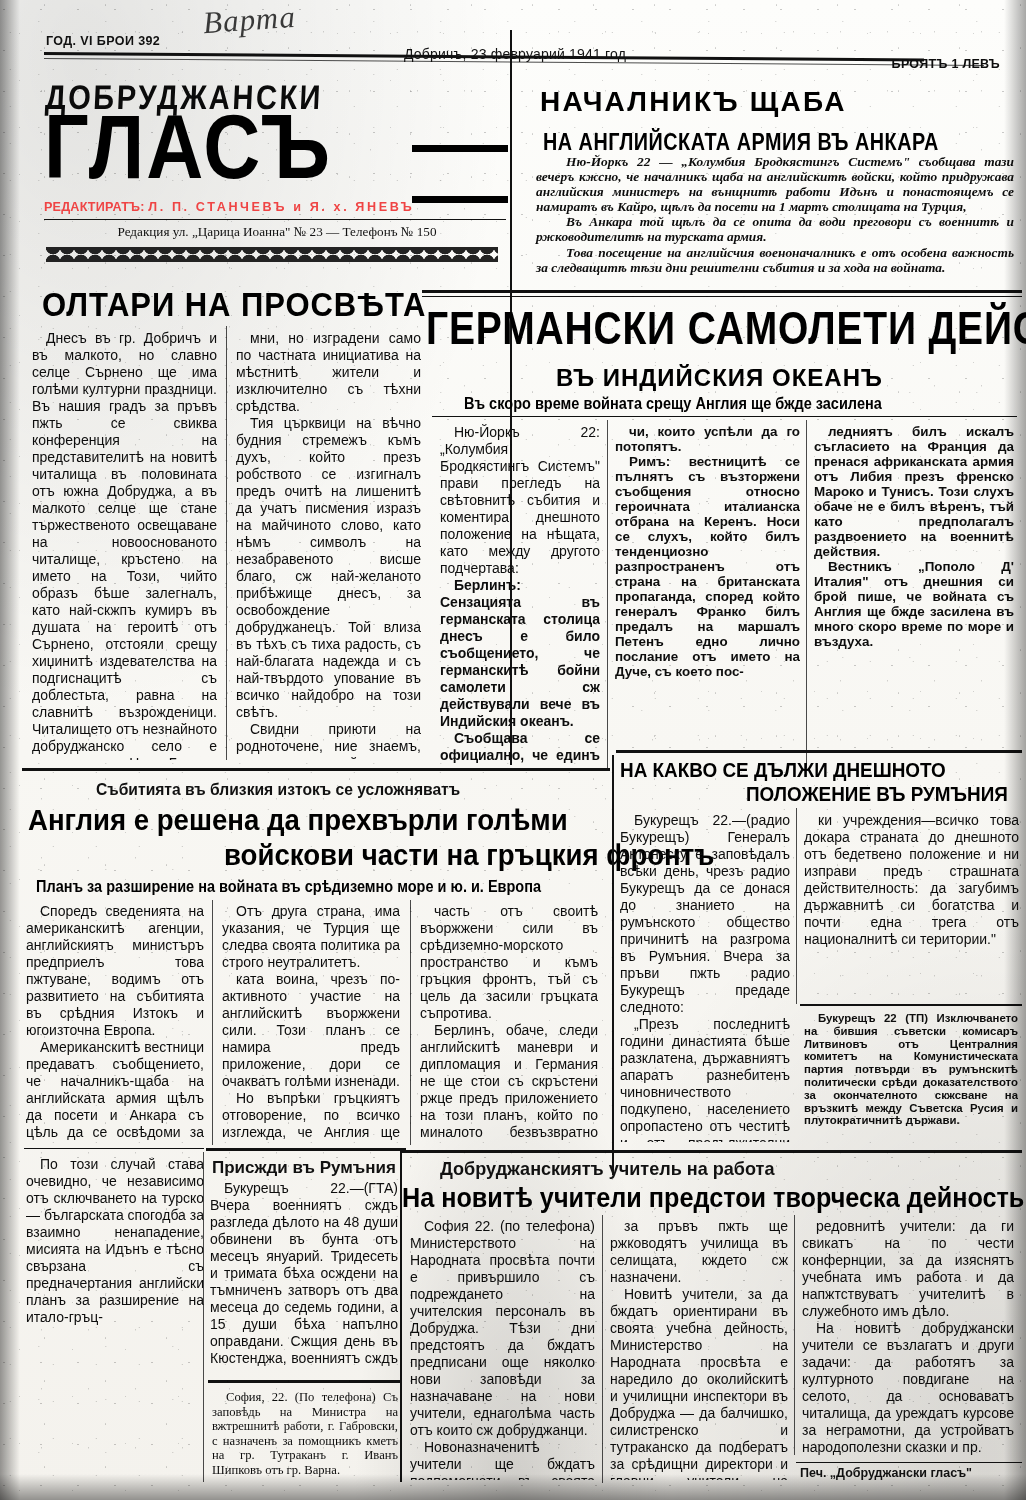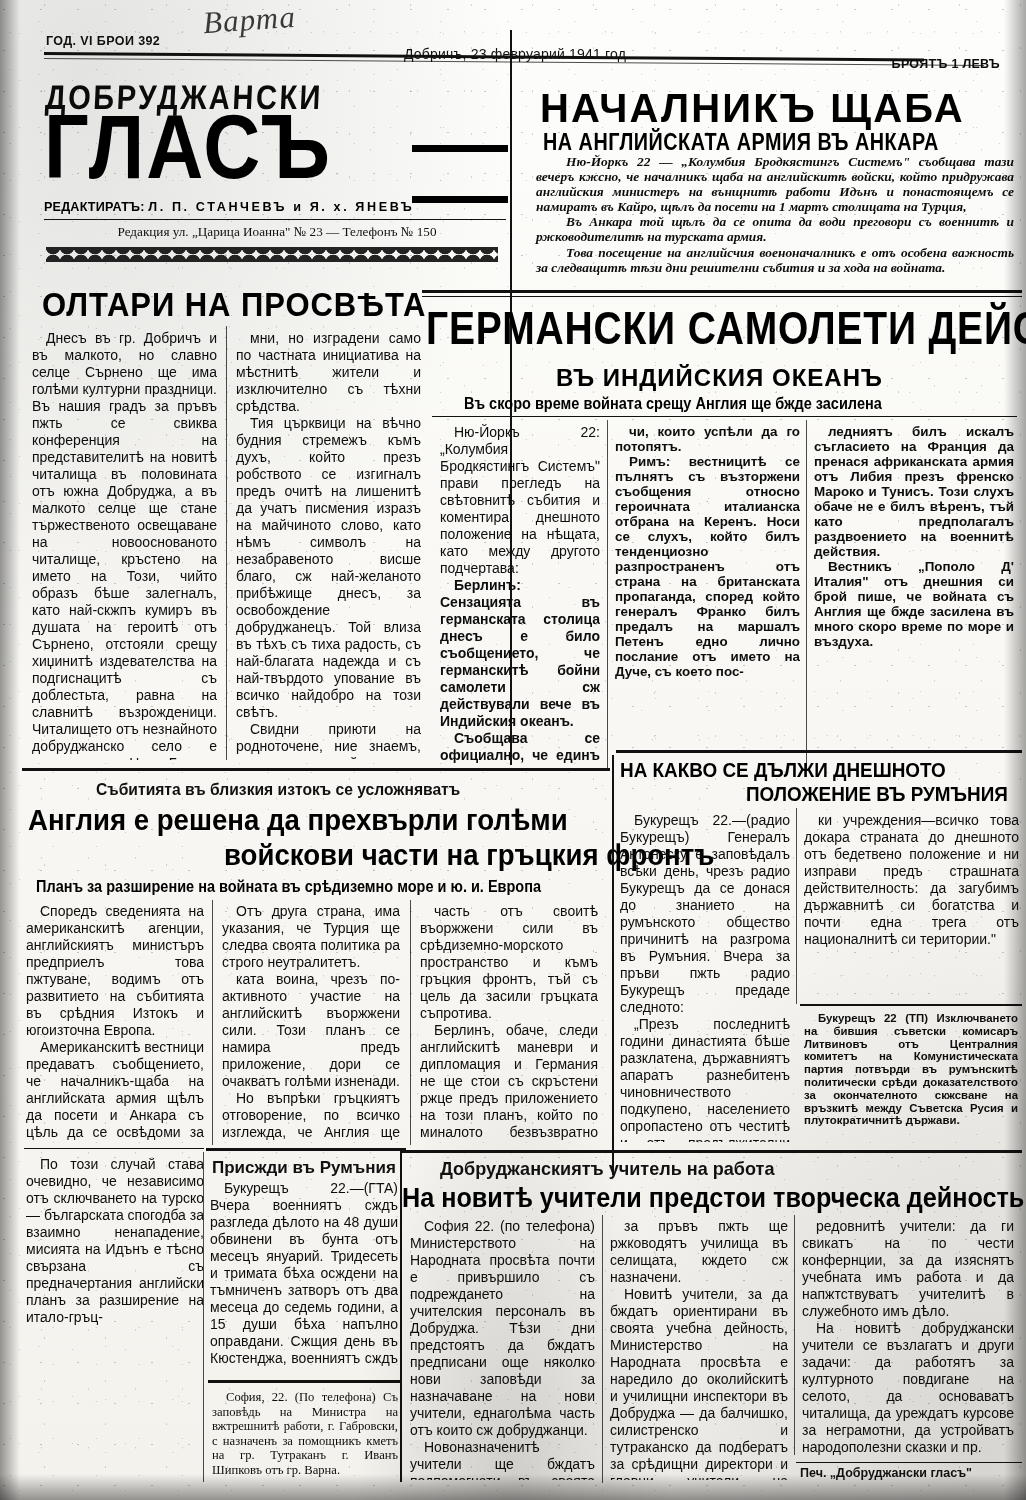--- a/index.html
+++ b/index.html
@@ -89,21 +89,21 @@
     font-family:"Liberation Sans", sans-serif;font-weight:bold;
     font-size:79px;line-height:79px;letter-spacing:2px;color:#000;
     transform:scaleY(1.16);transform-origin:left top;
   }
   #logo-dash1{position:absolute;left:412px;top:145px;width:96px;height:7px;background:#000;}
   #logo-dash2{position:absolute;left:412px;top:196px;width:96px;height:7px;background:#000;}
 
   #editors{
     position:absolute;left:44px;top:200px;width:455px;
     font-family:"Liberation Sans", sans-serif;font-size:12.6px;
-    font-weight:bold;color:#000000;letter-spacing:.2px;white-space:nowrap;
+    font-weight:bold;color:#ef4444;letter-spacing:.2px;white-space:nowrap;
   }
   #editors .sp{letter-spacing:2.6px;font-weight:bold;}
   #ed-rule{position:absolute;left:44px;top:219px;width:462px;height:1px;background:#111;}
   #redaddr{
     position:absolute;left:52px;top:224px;width:450px;
     font-family:"Liberation Serif", serif;font-size:13.2px;color:#111;
     text-align:center;white-space:nowrap;
   }
   #wave{
     position:absolute;left:46px;top:247px;width:452px;height:14px;
@@ -124,21 +124,21 @@
   .hl-wide{
     font-family:"Liberation Sans", sans-serif;font-weight:bold;
     color:#000;white-space:nowrap;
   }
   .kicker{
     font-family:"Liberation Sans", sans-serif;font-weight:bold;
     color:#111;white-space:nowrap;
   }
 
   
-  #a1-h1{position:absolute;left:540px;top:86px;font-size:40px;letter-spacing:2.2px;}
+  #a1-h1{position:absolute;left:540px;top:86px;font-size:28px;letter-spacing:2.2px;}
   #a1-h2{position:absolute;left:543px;top:129px;font-size:23px;transform:scaleX(.86);transform-origin:left top;letter-spacing:.6px;}
   #a1-body{position:absolute;left:536px;top:154px;width:478px;
     font-family:"Liberation Serif", serif;font-style:italic;font-weight:bold;
     font-size:13.4px;line-height:15.1px;text-align:justify;}
   #a1-body p{margin:0;text-indent:30px;}
 
   
   #a2-h1{position:absolute;left:426px;top:300px;font-size:47px;letter-spacing:1px;transform:scaleX(.83);transform-origin:left top;}
   #a2-h2{position:absolute;left:556px;top:364px;font-size:24px;letter-spacing:1px;}
   #a2-h3{position:absolute;left:464px;top:394px;font-size:16.5px;transform:scaleX(.88);transform-origin:left top;}

